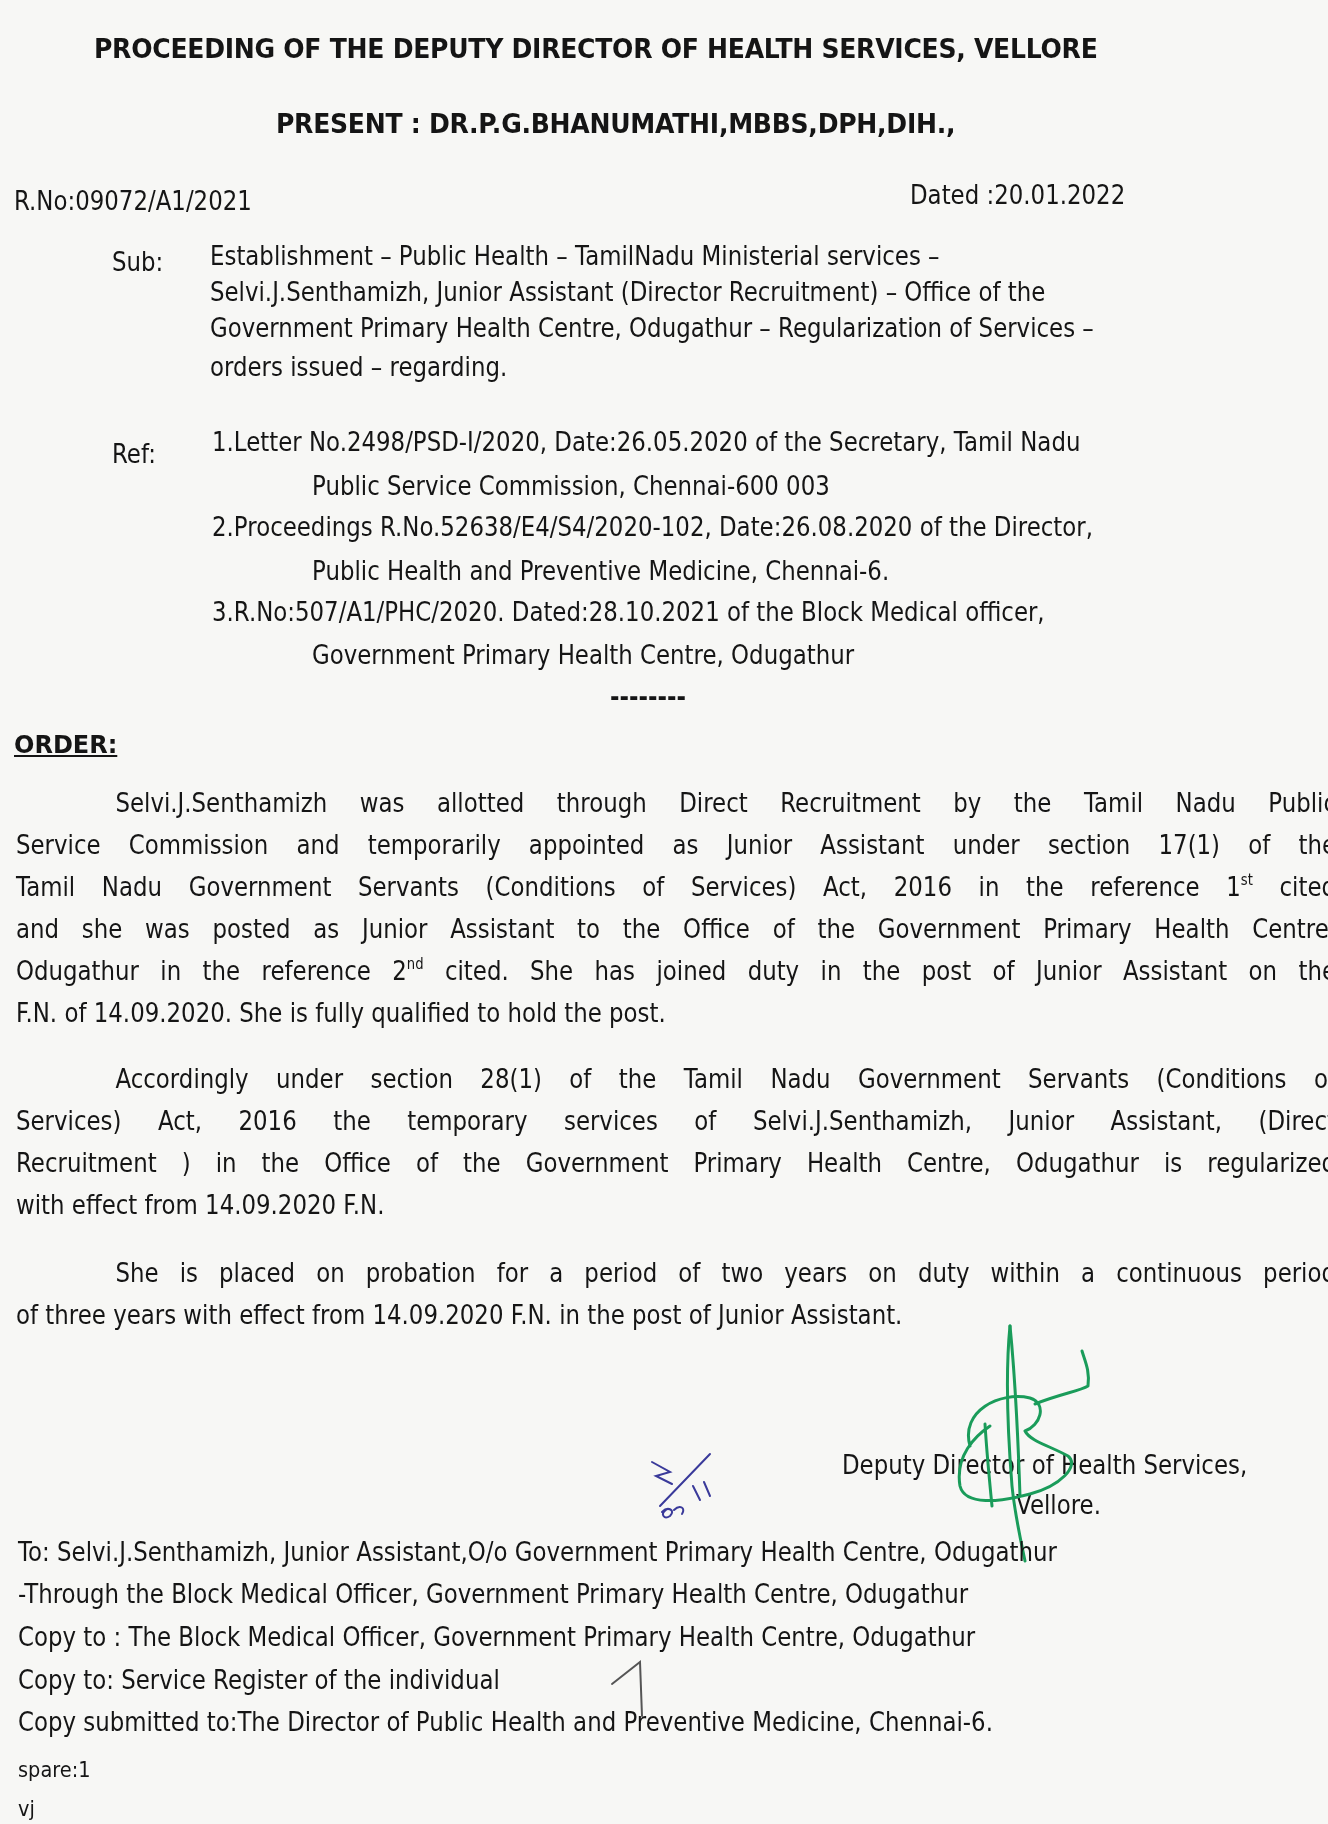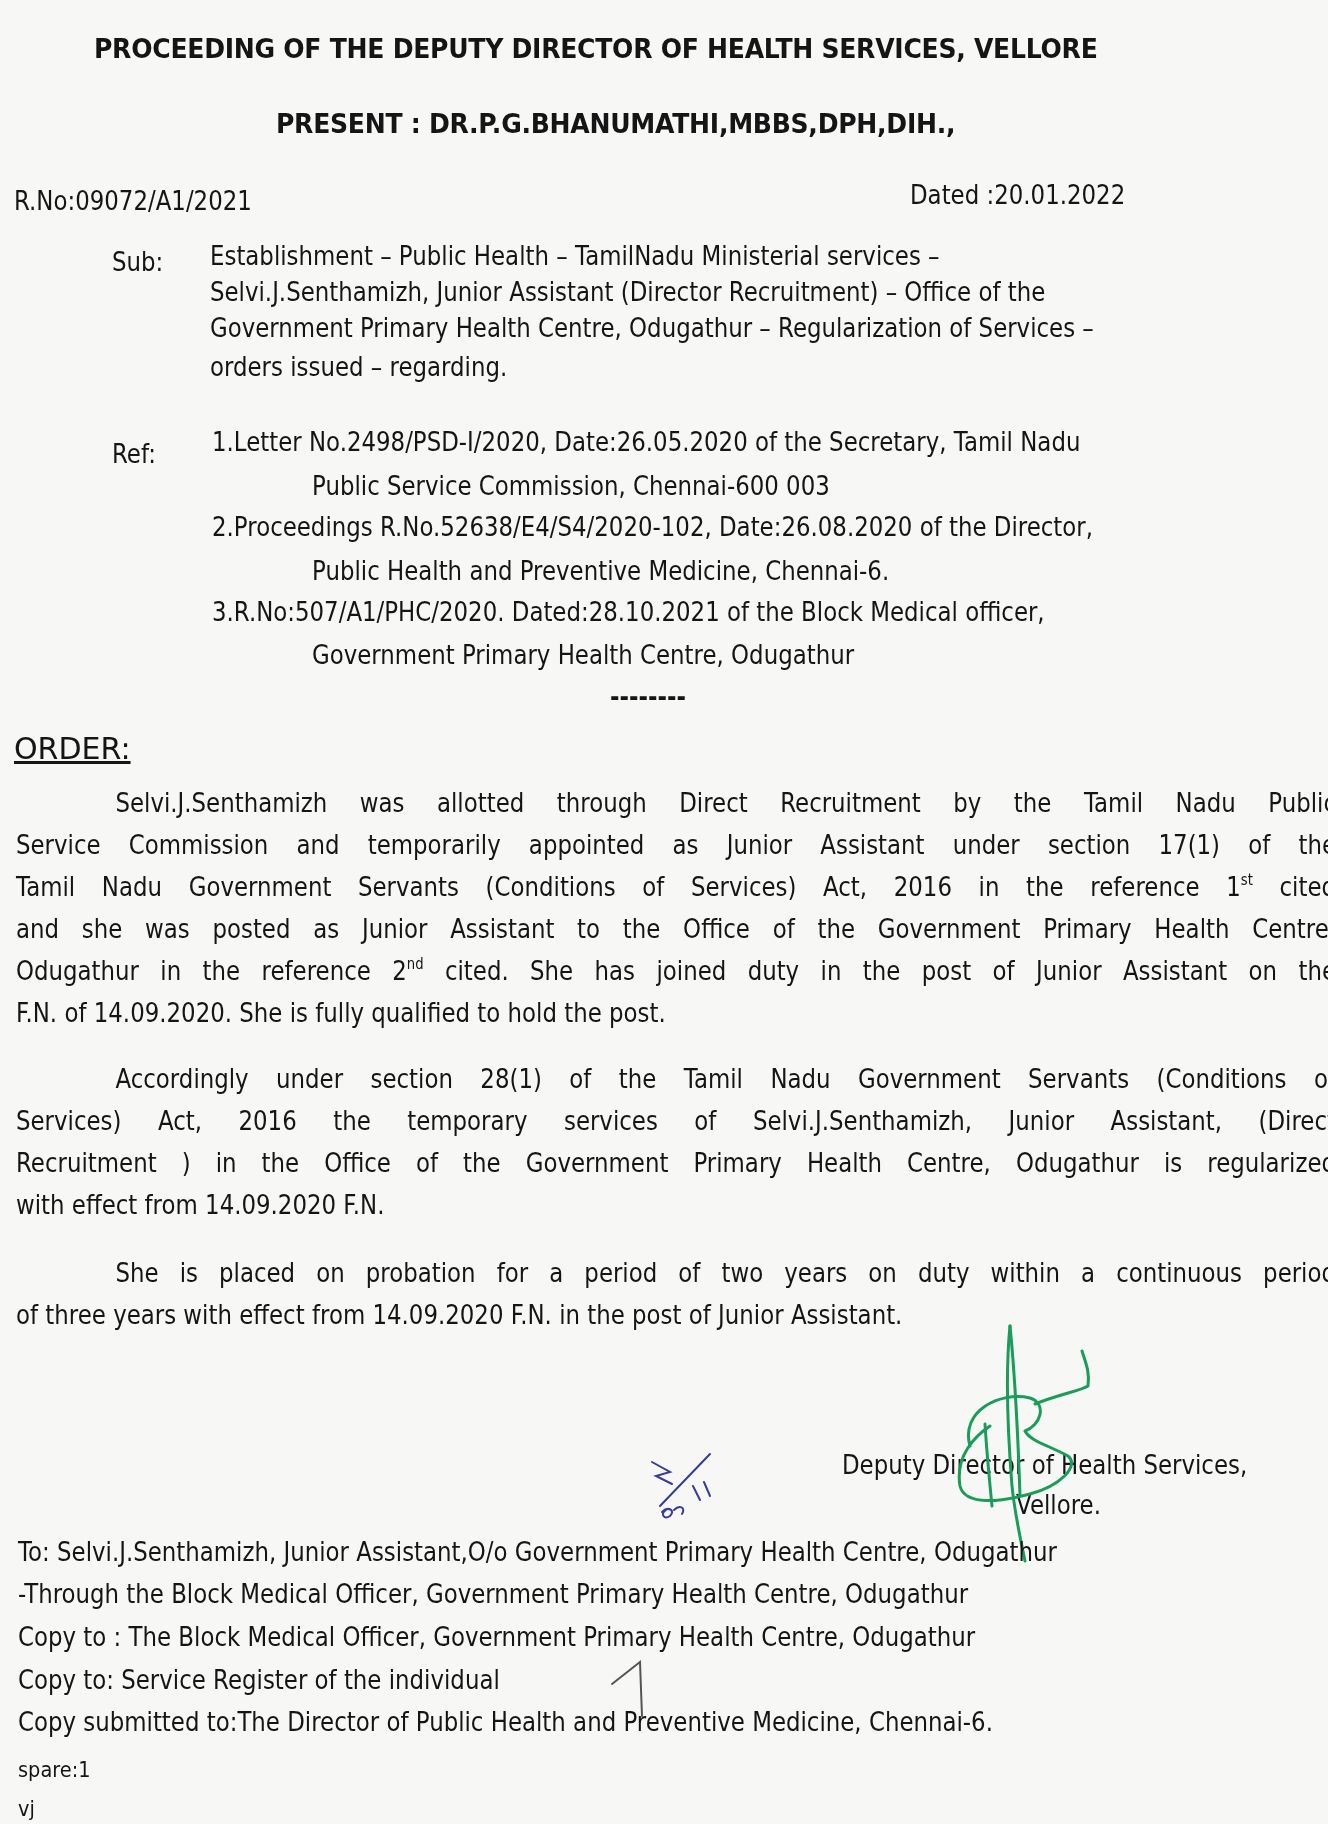--- a/index.html
+++ b/index.html
@@ -22,21 +22,21 @@
     transform: scaleX(0.88); transform-origin: left top;
   }
   .para {
     position: absolute; left: 16px; width: 1500px;
     font-size: 26px; line-height: 42px;
     transform: scaleX(0.88); transform-origin: left top;
   }
   .para .line { display: block; white-space: nowrap; text-align: justify; text-align-last: justify; }
   .para .line.last { text-align-last: left; }
   .para .indent { padding-left: 113px; }
-  .order-head { font-weight: normal; text-decoration: underline; font-size: 30px; }
+  .order-head { font-weight: bold; text-decoration: underline; font-size: 24px; }
   sup { font-size: 15px; vertical-align: 11px; line-height: 0; }
   .sig { position: absolute; left: 0; top: 0; pointer-events: none; }
 </style>
 </head>
 <body>
 
 <div class="page">
 
   <div class="abs title" style="left:94px; top:17px;">PROCEEDING OF THE DEPUTY DIRECTOR OF HEALTH SERVICES, VELLORE</div>
   <div class="abs title" style="left:276px; top:92px;">PRESENT : DR.P.G.BHANUMATHI,MBBS,DPH,DIH.,</div>

